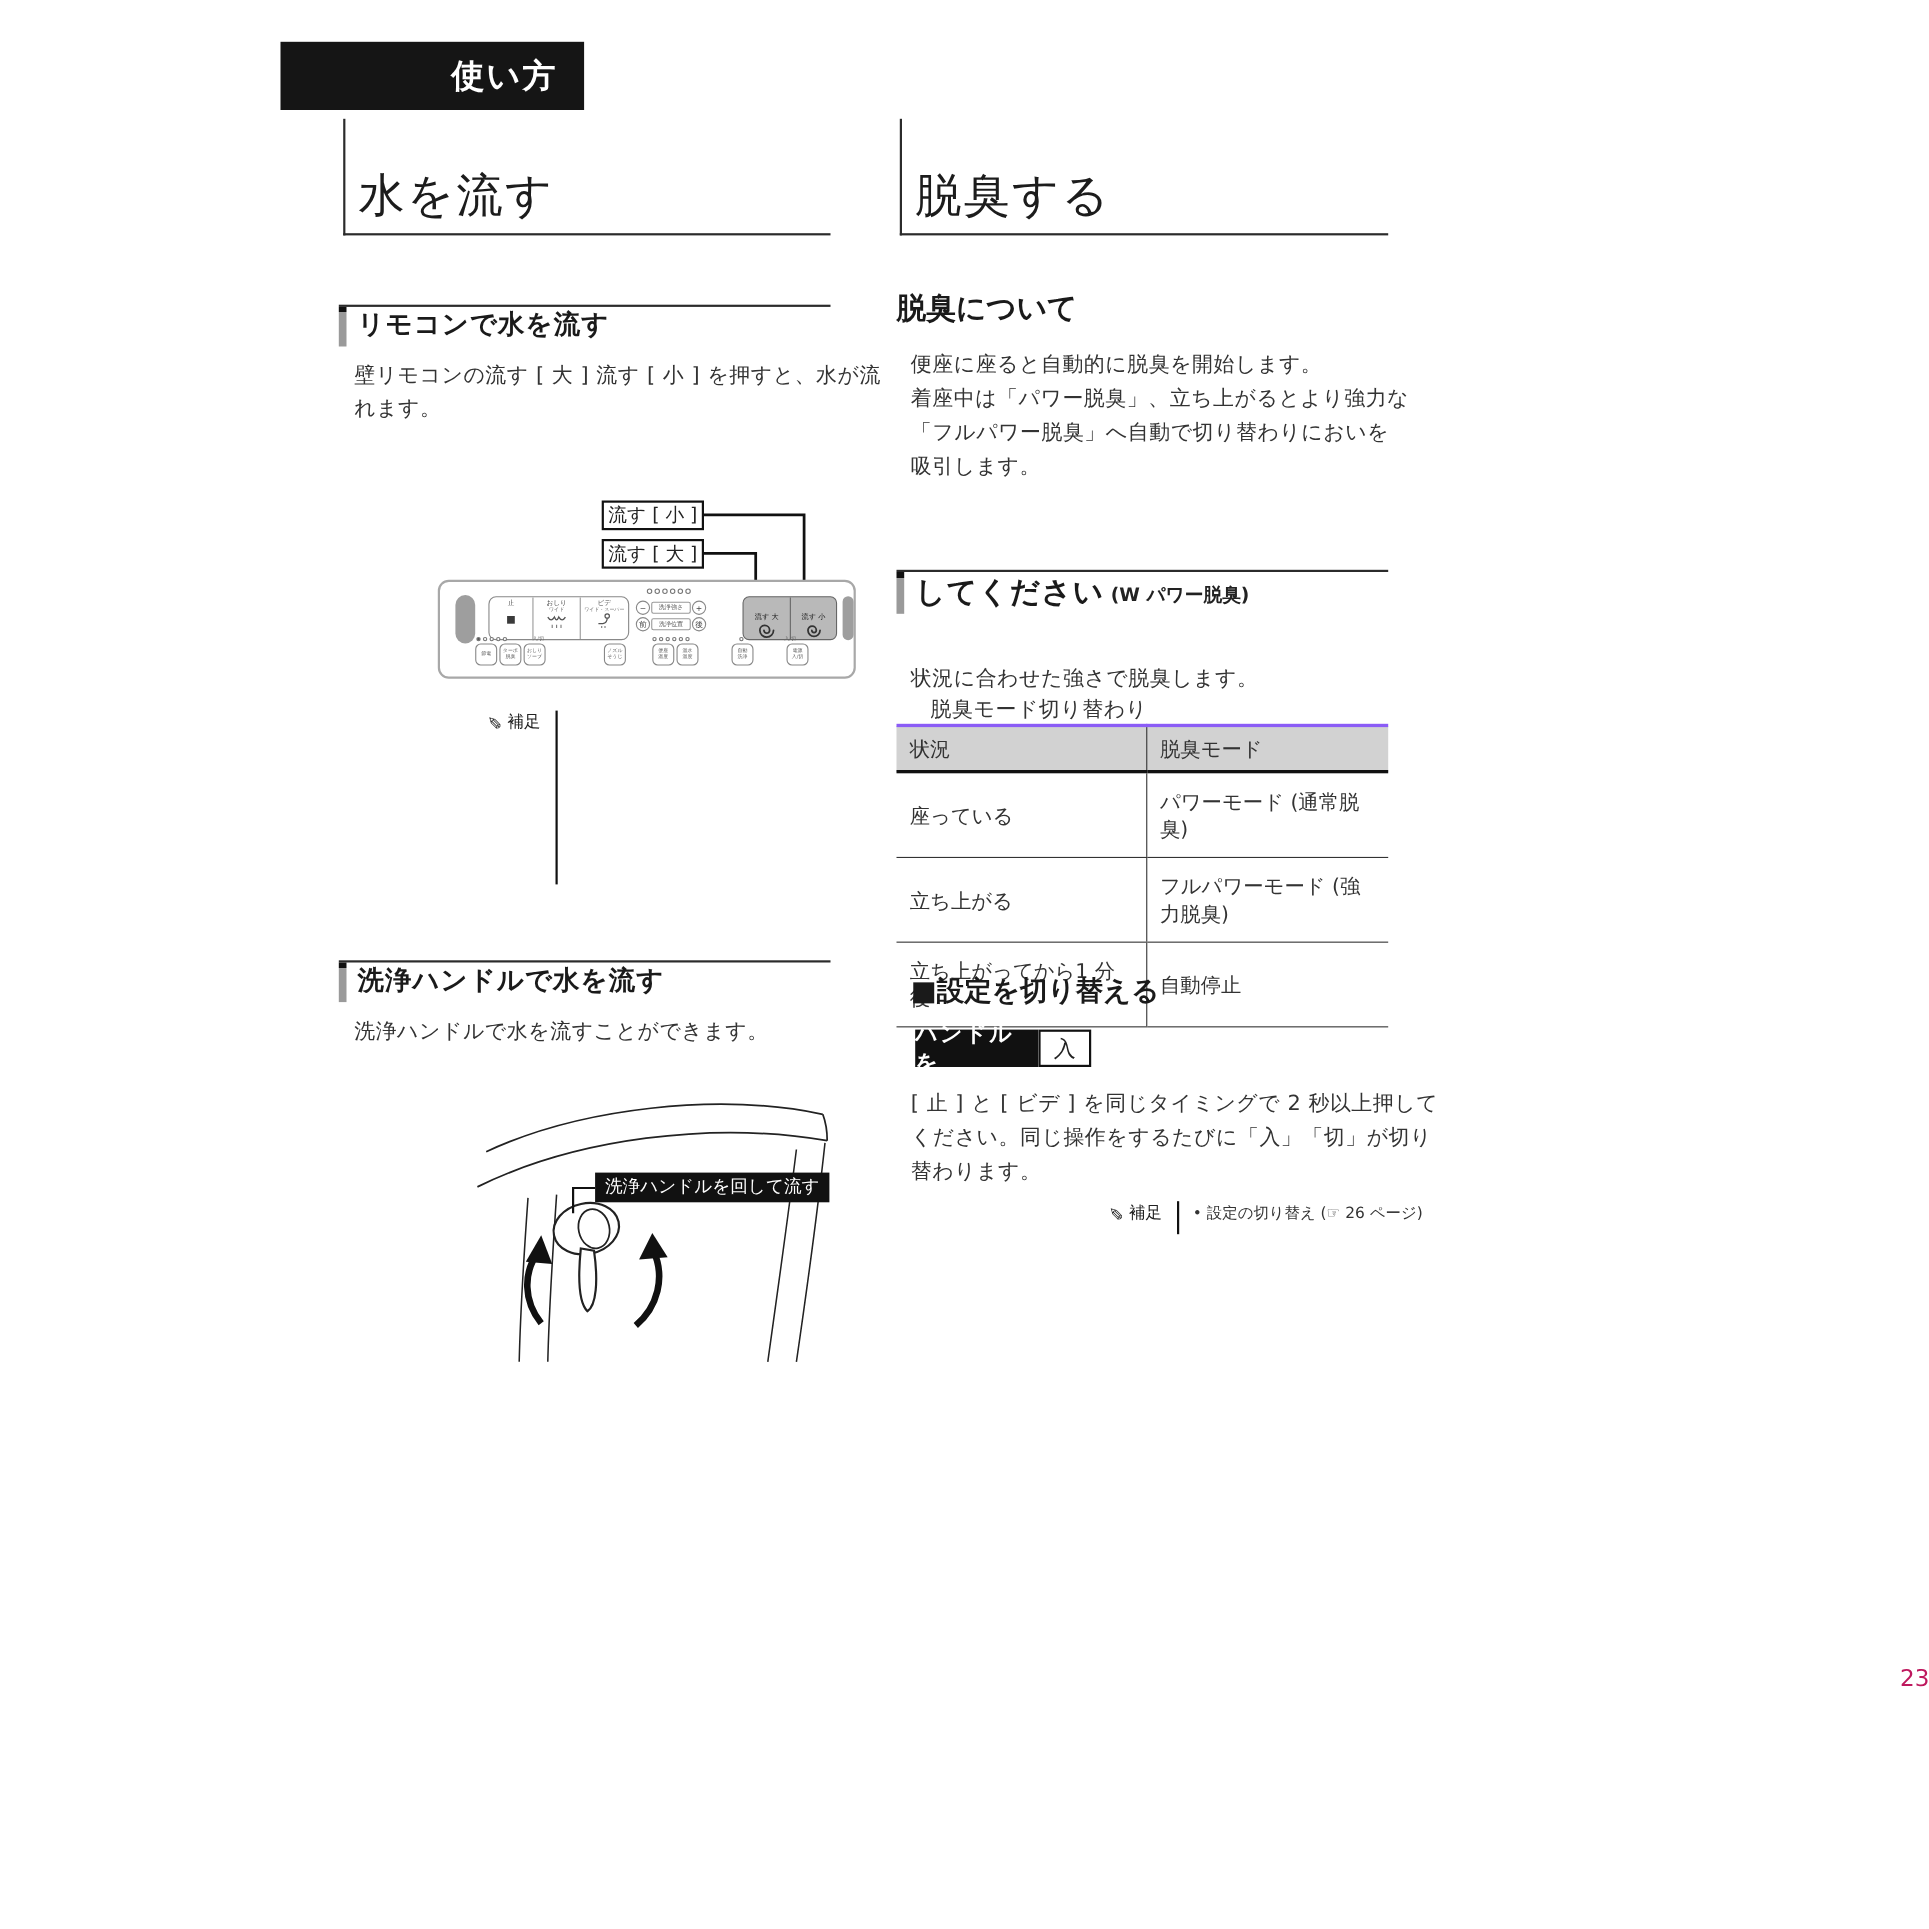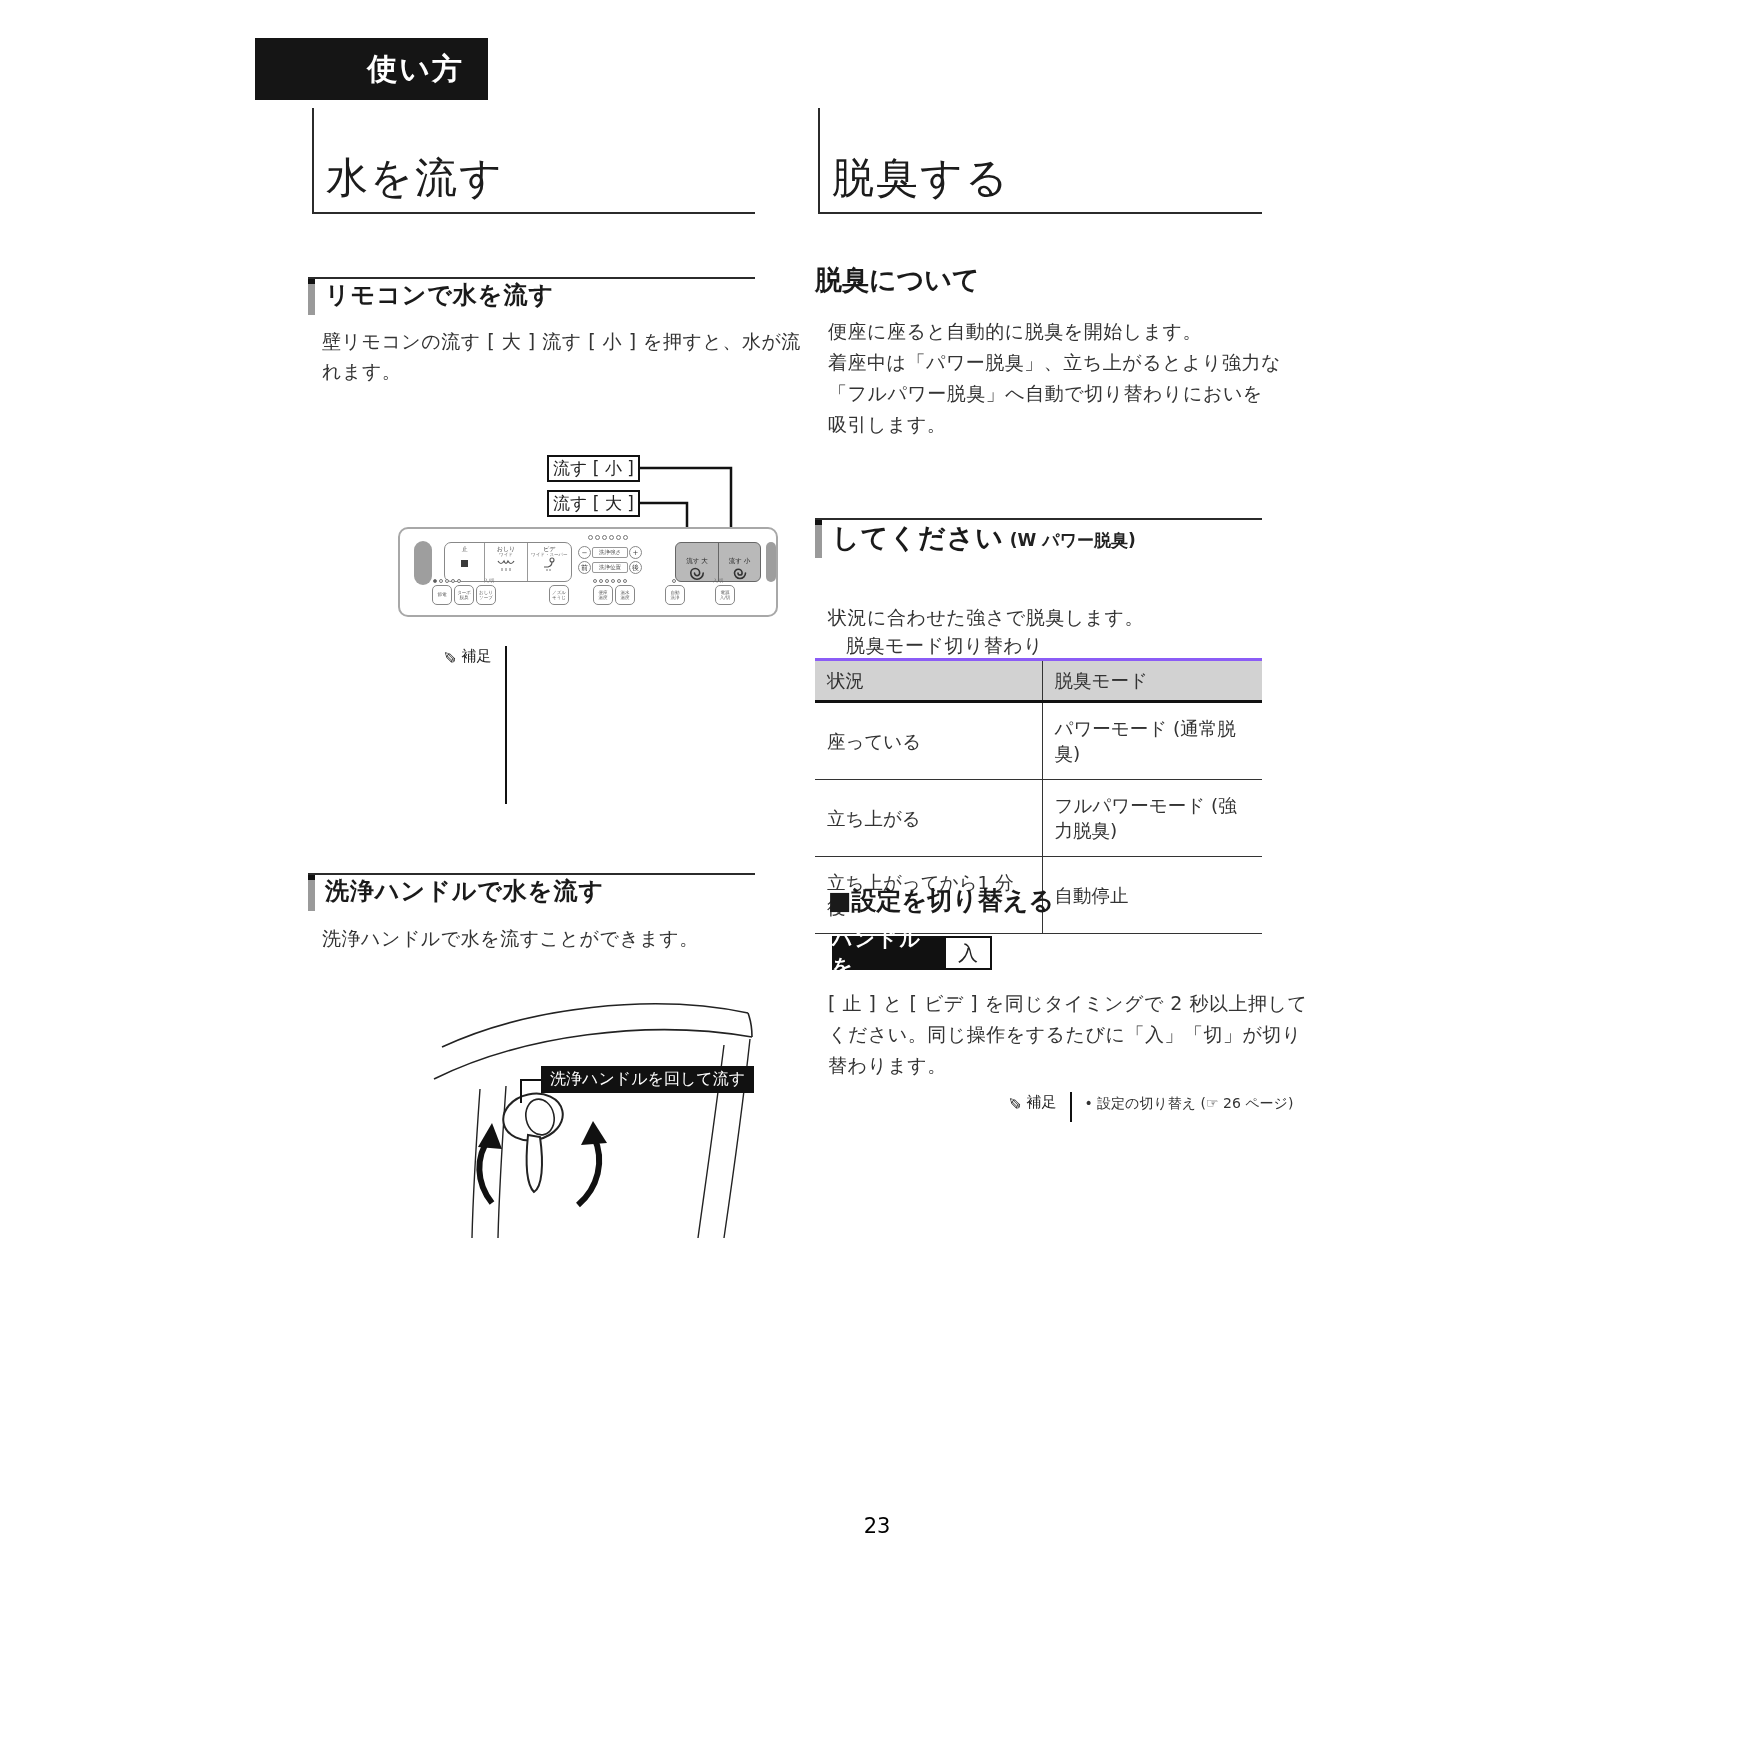--- a/index.html
+++ b/index.html
@@ -1,21 +1,21 @@
 <!DOCTYPE html>
 <html><head>
 <meta charset="utf-8">
 <style>
   * { margin:0; padding:0; box-sizing:border-box; }
   body { background:#fff; font-family:"DejaVu Sans","Liberation Sans",sans-serif; color:#222; }
   .page { position:relative; width:1754px; height:1754px; background:#fff; overflow:hidden; }
   .abs { position:absolute; }
   .nowrap { white-space:nowrap; }
 
-  .tab { position:absolute; left:255px; top:38px; width:233px; height:62px; background:#151515;
+  .tab { position:absolute; left:255px; top:38px; width:276px; height:62px; background:#151515;
          color:#fff; font-size:30px; font-weight:bold; display:flex; align-items:center;
          justify-content:flex-end; padding-right:24px; letter-spacing:2px; }
 
   .big-title { position:absolute; font-size:42px; font-weight:400; color:#1c1c1c; letter-spacing:2px; }
   .vline { position:absolute; width:2px; background:#2b2b2b; }
   .hrule { position:absolute; height:2px; background:#2b2b2b; }
 
   .subhead { position:absolute; display:flex; align-items:flex-start; }
   .subhead-bar { width:7px; height:36px; background:linear-gradient(180deg,#111 0 5px,#9a9a9a 5px 100%); }
   .subhead-text { margin-left:10px; font-size:24px; font-weight:600; color:#1a1a1a; letter-spacing:1px; }
@@ -76,21 +76,21 @@
   .mode-table th + th, .mode-table td + td { border-left:1.5px solid #333; }
   .mode-table .col1 { width:227px; }
 
   .default-badge { position:absolute; left:832px; top:936px; display:flex; }
   .default-badge .k { width:112px; height:34px; background:#111; color:#fff; font-size:20px; font-weight:bold;
                       display:flex; align-items:center; justify-content:center; letter-spacing:2px; }
   .default-badge .v { width:48px; height:34px; border:2.5px solid #111; background:#fff; font-size:20px;
                       display:flex; align-items:center; justify-content:center; }
 
   .bold-head { position:absolute; font-weight:600; color:#1a1a1a; }
-  .page-num { position:absolute; left:0; right:0; top:1514px; text-align:center; font-size:21px; color:#000000; }
+  .page-num { position:absolute; left:0; right:0; top:1514px; text-align:right; font-size:21px; color:#be185d; }
 </style>
 </head>
 <body>
 
 <div class="page">
 
   <div class="tab">使い方</div>
 
   <div class="vline" style="left:312px; top:108px; height:106px;"></div>
   <div class="big-title" style="left:326px; top:150px;">水を流す</div>

